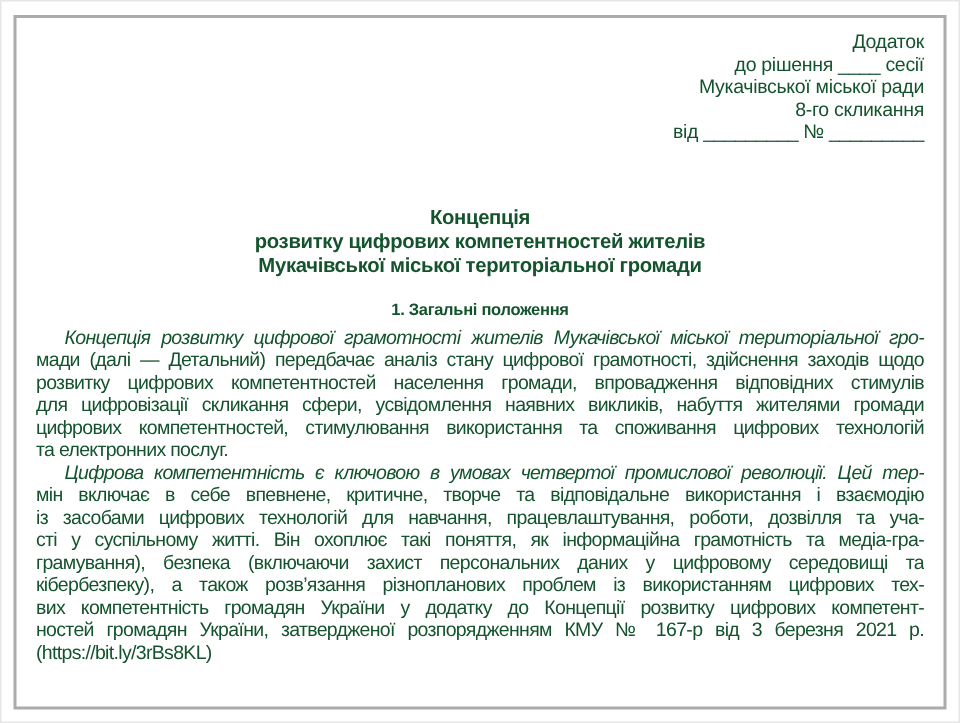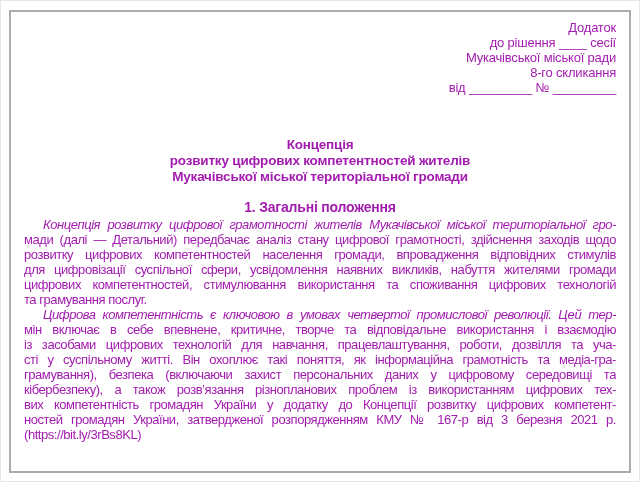--- a/index.html
+++ b/index.html
@@ -2,21 +2,21 @@
 <html><head>
 <meta charset="utf-8">
 <style>
   html, body { margin: 0; padding: 0; background: #ffffff; }
   .page {
     position: relative;
     width: 640px;
     height: 482px;
     background: #ffffff;
     font-family: "Liberation Sans", "DejaVu Sans", sans-serif;
-    color: #a21caf;
+    color: #14532d;
     box-sizing: border-box;
     outline: 1px solid #e6e6e6;
     outline-offset: -1px;
     overflow: hidden;
   }
   .frame {
     position: absolute;
     left: 9px; top: 10px; right: 9px; bottom: 9px;
     border: 2px solid #ababab;
     box-sizing: border-box;
@@ -35,21 +35,21 @@
     text-align: center;
     font-weight: 700;
     font-size: 13.5px;
     line-height: 16px;
     letter-spacing: -0.2px;
   }
   .section-heading {
     margin-top: 14px;
     text-align: center;
     font-weight: 700;
-    font-size: 14px;
+    font-size: 11px;
     line-height: 16px;
     letter-spacing: -0.2px;
   }
   .para {
     margin-top: 0;
     font-size: 13px;
     line-height: 15px;
     letter-spacing: -0.45px;
   }
   .para.first-para { margin-top: 2px; }
@@ -81,23 +81,23 @@
       <div>розвитку цифрових компетентностей жителів</div>
       <div>Мукачівської міської територіальної громади</div>
     </div>
 
     <div class="section-heading">1. Загальні положення</div>
 
     <div class="para first-para">
       <div class="line indent">Концепція розвитку цифрової грамотності жителів Мукачівської міської територіальної гро-</div>
       <div class="line">мади (далі — Детальний) передбачає аналіз стану цифрової грамотності, здійснення заходів щодо</div>
       <div class="line">розвитку цифрових компетентностей населення громади, впровадження відповідних стимулів</div>
-      <div class="line">для цифровізації суспільної сфери, усвідомлення наявних викликів, набуття жителями громади</div>
+      <div class="line">для цифровізації скликання сфери, усвідомлення наявних викликів, набуття жителями громади</div>
       <div class="line">цифрових компетентностей, стимулювання використання та споживання цифрових технологій</div>
-      <div class="line endline">та грамування послуг.</div>
+      <div class="line endline">та електронних послуг.</div>
     </div>
 
     <div class="para">
       <div class="line indent">Цифрова компетентність є ключовою в умовах четвертої промислової революції. Цей тер-</div>
       <div class="line">мін включає в себе впевнене, критичне, творче та відповідальне використання і взаємодію</div>
       <div class="line">із засобами цифрових технологій для навчання, працевлаштування, роботи, дозвілля та уча-</div>
       <div class="line">сті у суспільному житті. Він охоплює такі поняття, як інформаційна грамотність та медіа-гра-</div>
       <div class="line">грамування), безпека (включаючи захист персональних даних у цифровому середовищі та</div>
       <div class="line">кібербезпеку), а також розв’язання різнопланових проблем із використанням цифрових тех-</div>
       <div class="line">вих компетентність громадян України у додатку до Концепції розвитку цифрових компетент-</div>

